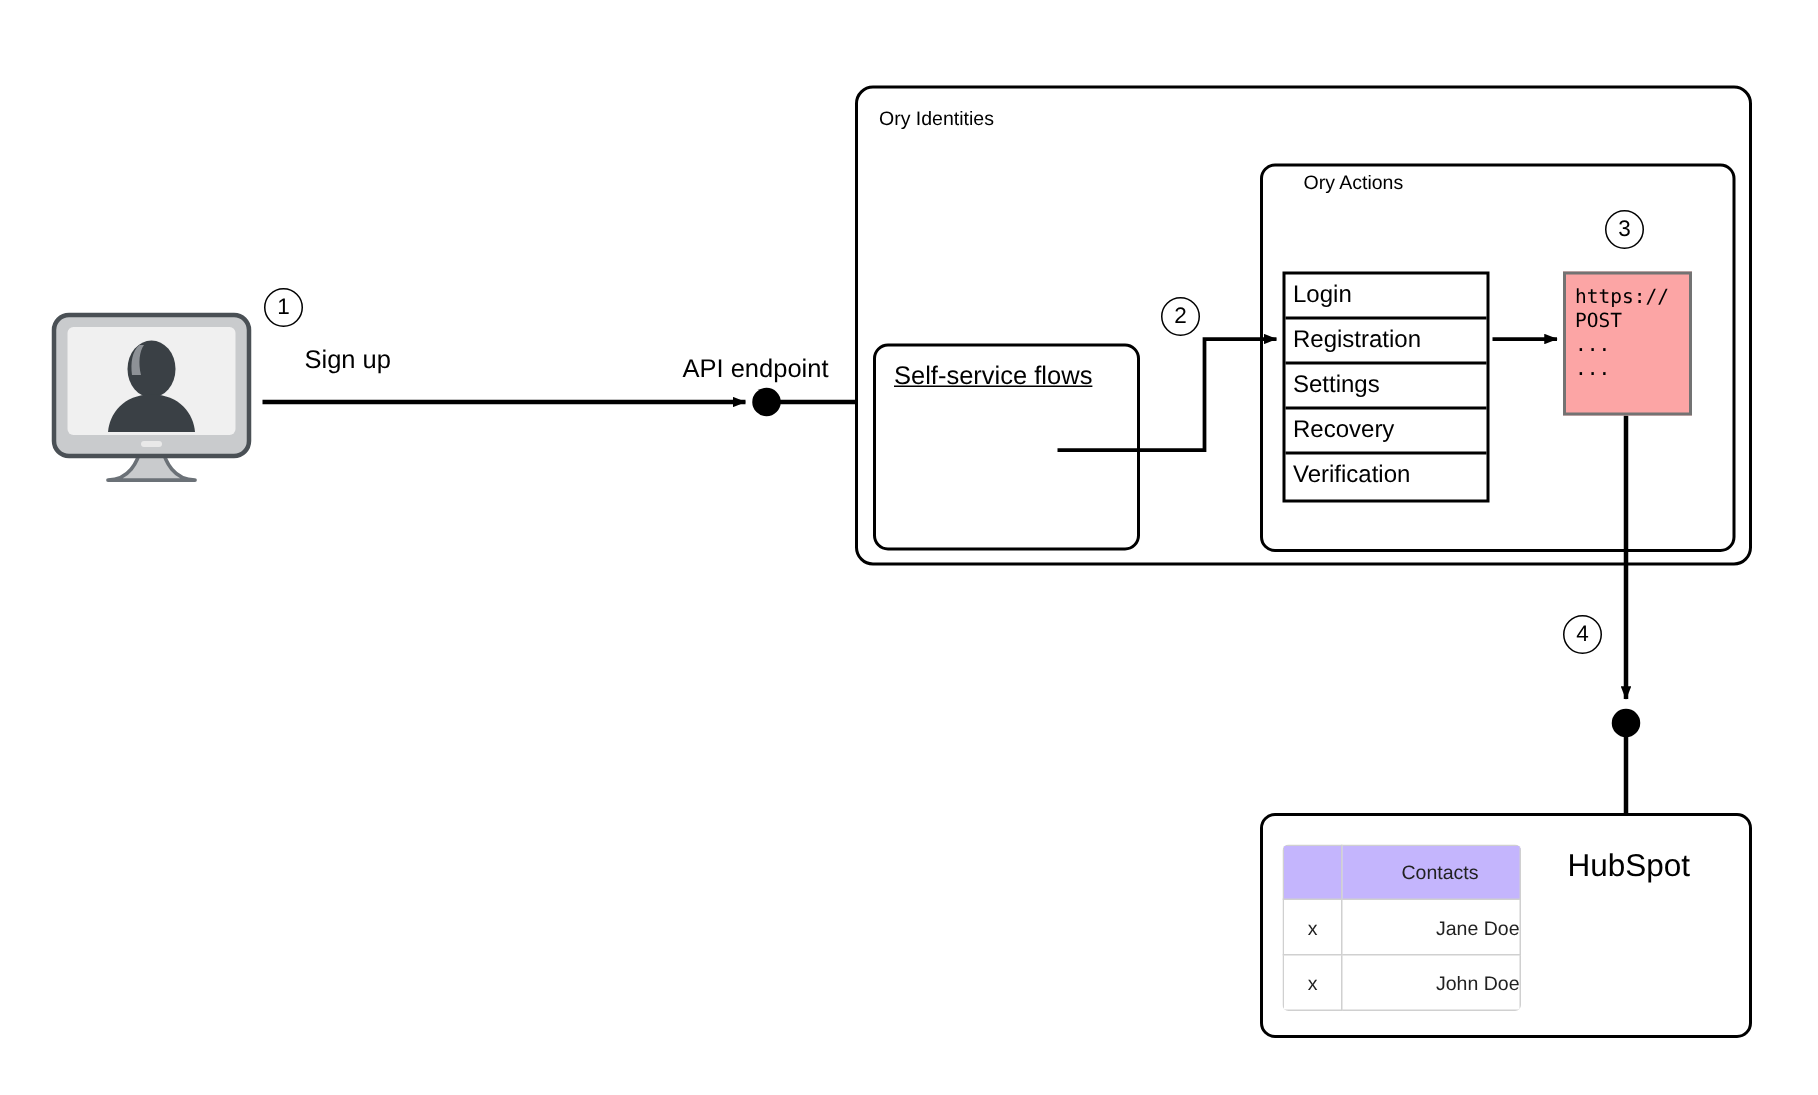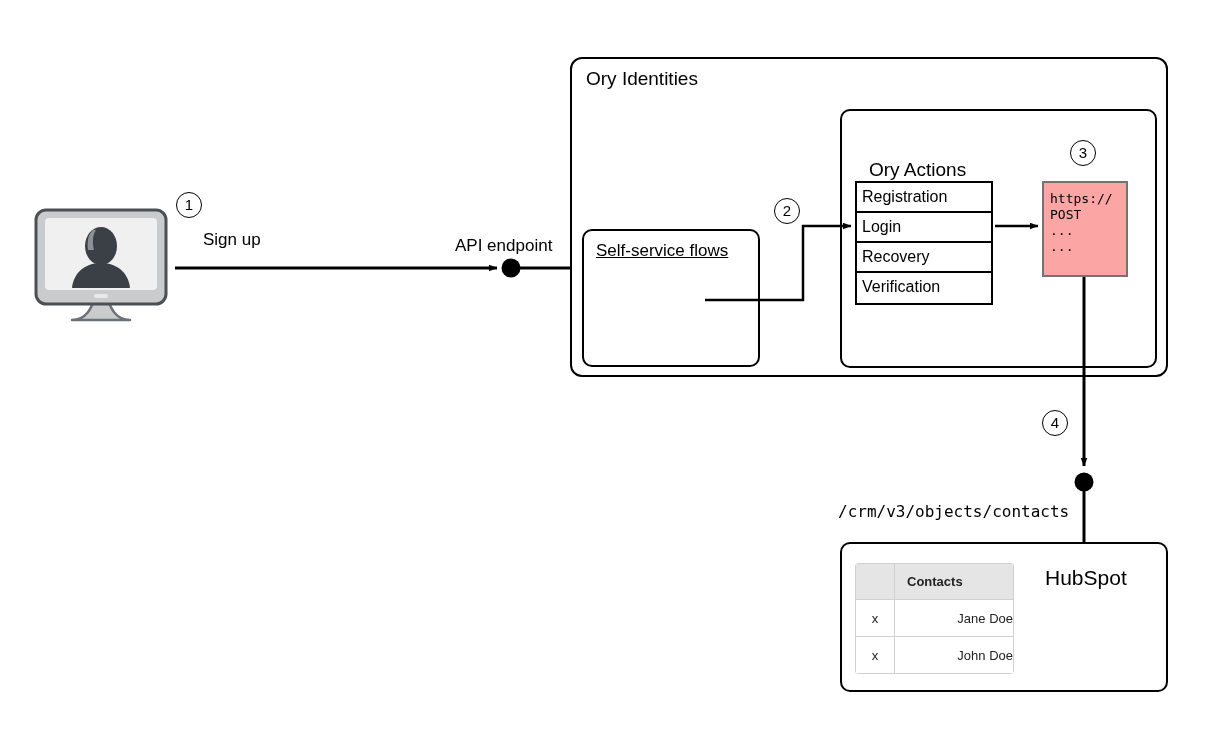--- a/index.html
+++ b/index.html
@@ -23,21 +23,21 @@
   
   .box {
     position: absolute;
     border: 2px solid #000000;
     border-radius: 12px;
     background: transparent;
     box-sizing: border-box;
   }
   .box-title {
     position: absolute;
-    font-size: 19px;
+    font-size: 13px;
     line-height: 19px;
     color: #000000;
     white-space: nowrap;
   }
 
   
   #flow-list {
     position: absolute;
     left: 855px;
     top: 181px;
@@ -126,23 +126,23 @@
     overflow: hidden;
     font-size: 13px;
     color: #222222;
   }
   #contacts-table td, #contacts-table th {
     border: 1px solid #d0d0d0;
     padding: 0;
     vertical-align: middle;
   }
   #contacts-table th {
-    background: #e5e5e5;
-    font-weight: bold;
-    text-align: left;
+    background: #c4b5fd;
+    font-weight: normal;
+    text-align: center;
     height: 35px;
   }
   #contacts-table td { height: 36px; background: #ffffff; }
   .col-x  { width: 38px; text-align: center; }
   .col-nm { width: 106px; padding-left: 12px !important; text-align: right; }
   th.col-nm { padding-left: 12px !important; }
 
   
   #wires {
     position: absolute;
@@ -207,39 +207,39 @@
 
   <div class="box" style="left:570px; top:57px; width:598px; height:320px;"></div>
   <div class="box-title" style="left:586px; top:69px;">Ory Identities</div>
 
   <div class="box" style="left:582px; top:229px; width:178px; height:138px; border-radius:10px;"></div>
   <div class="box-title" style="left:596px; top:241px; font-size:17px;text-decoration:underline;">Self-service flows</div>
 
   <div class="step-circle" style="left:774px; top:198px;">2</div>
 
   <div class="box" style="left:840px; top:109px; width:317px; height:259px; border-radius:10px;"></div>
-  <div class="box-title" style="left:869px; top:112px;margin-top:48px;">Ory Actions</div>
+  <div class="box-title" style="left:869px; top:112px;">Ory Actions</div>
 
   <div id="flow-list">
+    <div class="flow-row">Login</div>
     <div class="flow-row">Registration</div>
-    <div class="flow-row">Login</div>
+    <div class="flow-row">Settings</div>
     <div class="flow-row">Recovery</div>
     <div class="flow-row">Verification</div>
   </div>
 
   <div class="step-circle" style="left:1070px; top:140px;">3</div>
 
   <div id="code-box">https://
 POST
 ...
 ...</div>
 
   <div class="step-circle" style="left:1042px; top:410px;">4</div>
 
-  <div class="label-mono" style="left:838px; top:504px;">/crm/v3/objects/contacts</div>
 
   <div class="box" style="left:840px; top:542px; width:328px; height:150px; border-radius:10px;"></div>
   <div class="label-big" style="left:1045px; top:567px;">HubSpot</div>
 
   <table id="contacts-table">
     <thead>
       <tr>
         <th class="col-x"></th>
         <th class="col-nm">Contacts</th>
       </tr>

